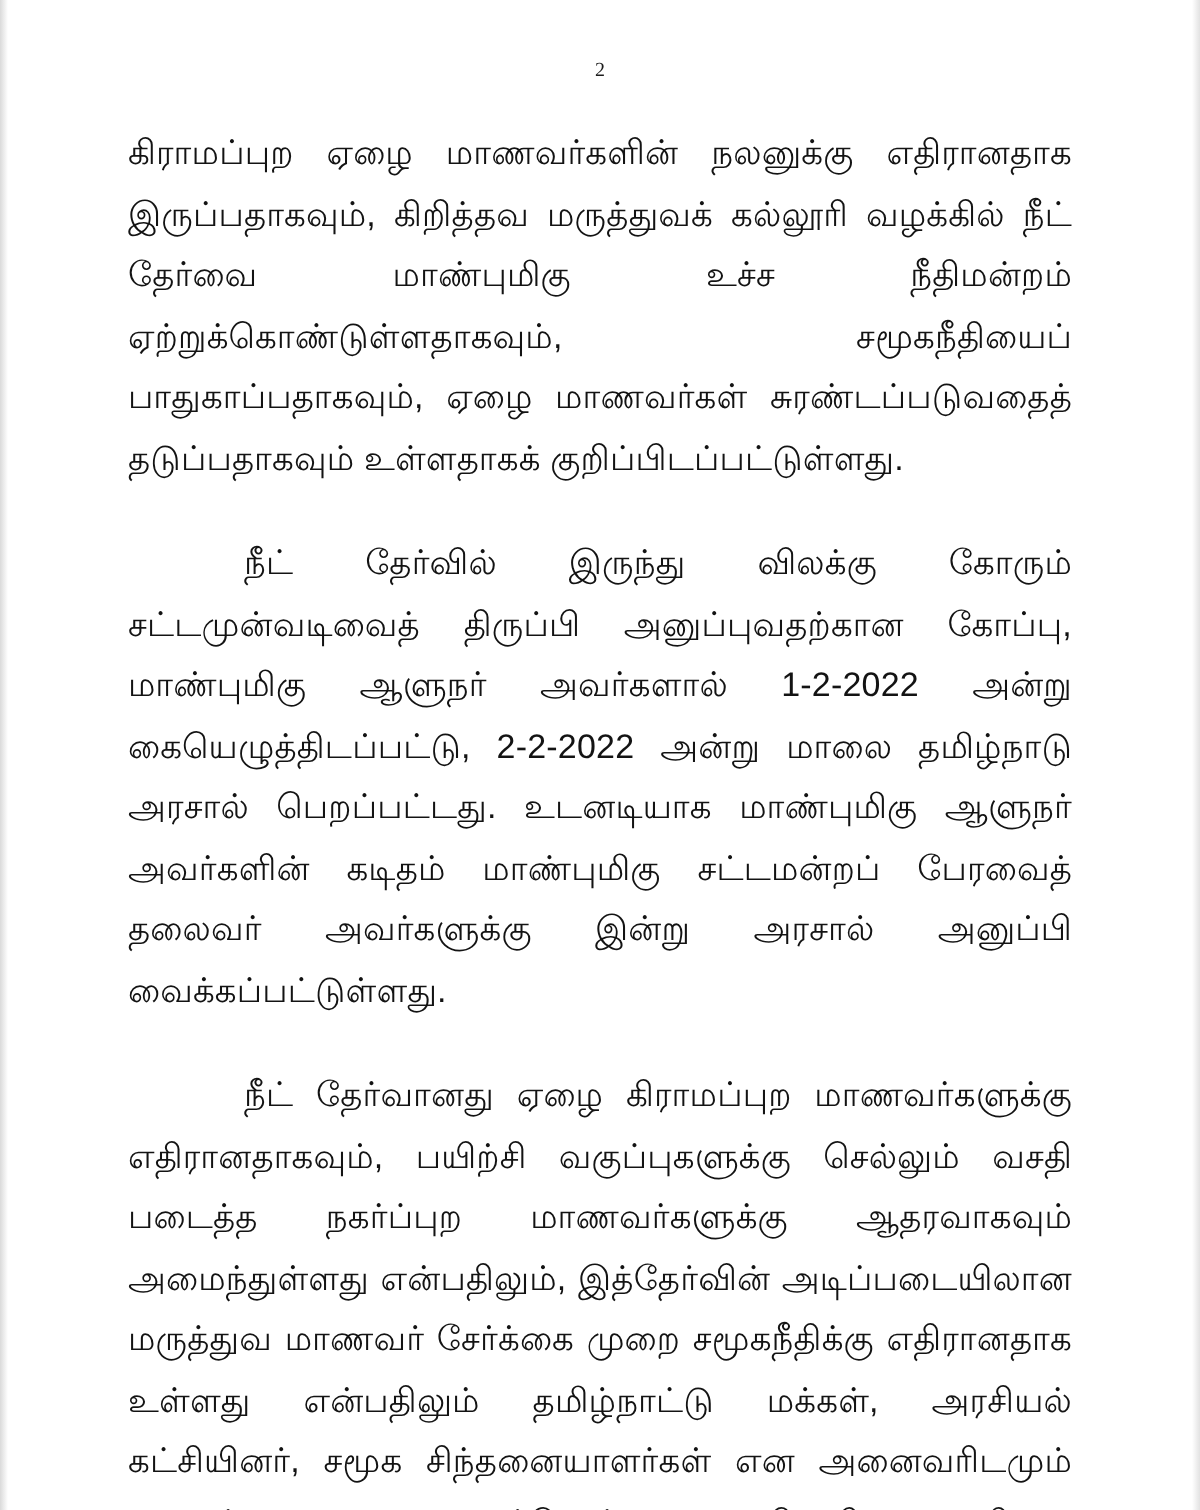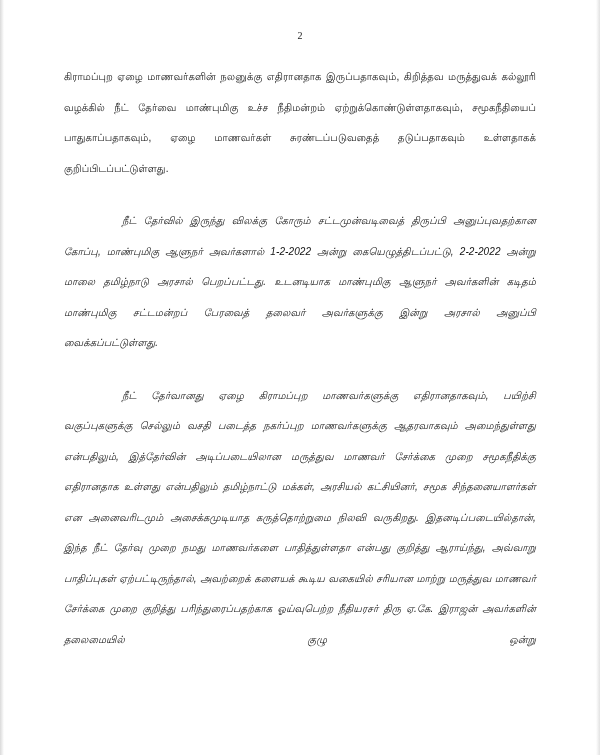--- a/index.html
+++ b/index.html
@@ -42,34 +42,33 @@
 
   .content {
     position: absolute;
     top: 62px;
     left: 64px;
     width: 472px;
   }
 
   .para {
     font-family: "Liberation Sans", sans-serif;
-    font-size: 10px;
+    font-size: 17px;
     line-height: 30.5px;
     color: #131313;
     text-align: justify;
     text-justify: inter-word;
     margin: 0;
     letter-spacing: 0.1px;
   }
   .para + .para {
     margin-top: 22px;
   }
   .para.indent {
     text-indent: 58px;
-    font-style: italic;
   }
   
   .para::after {
     content: "";
     display: inline-block;
     width: 100%;
   }
   .para.ragged-last::after {
     display: none;
   }

